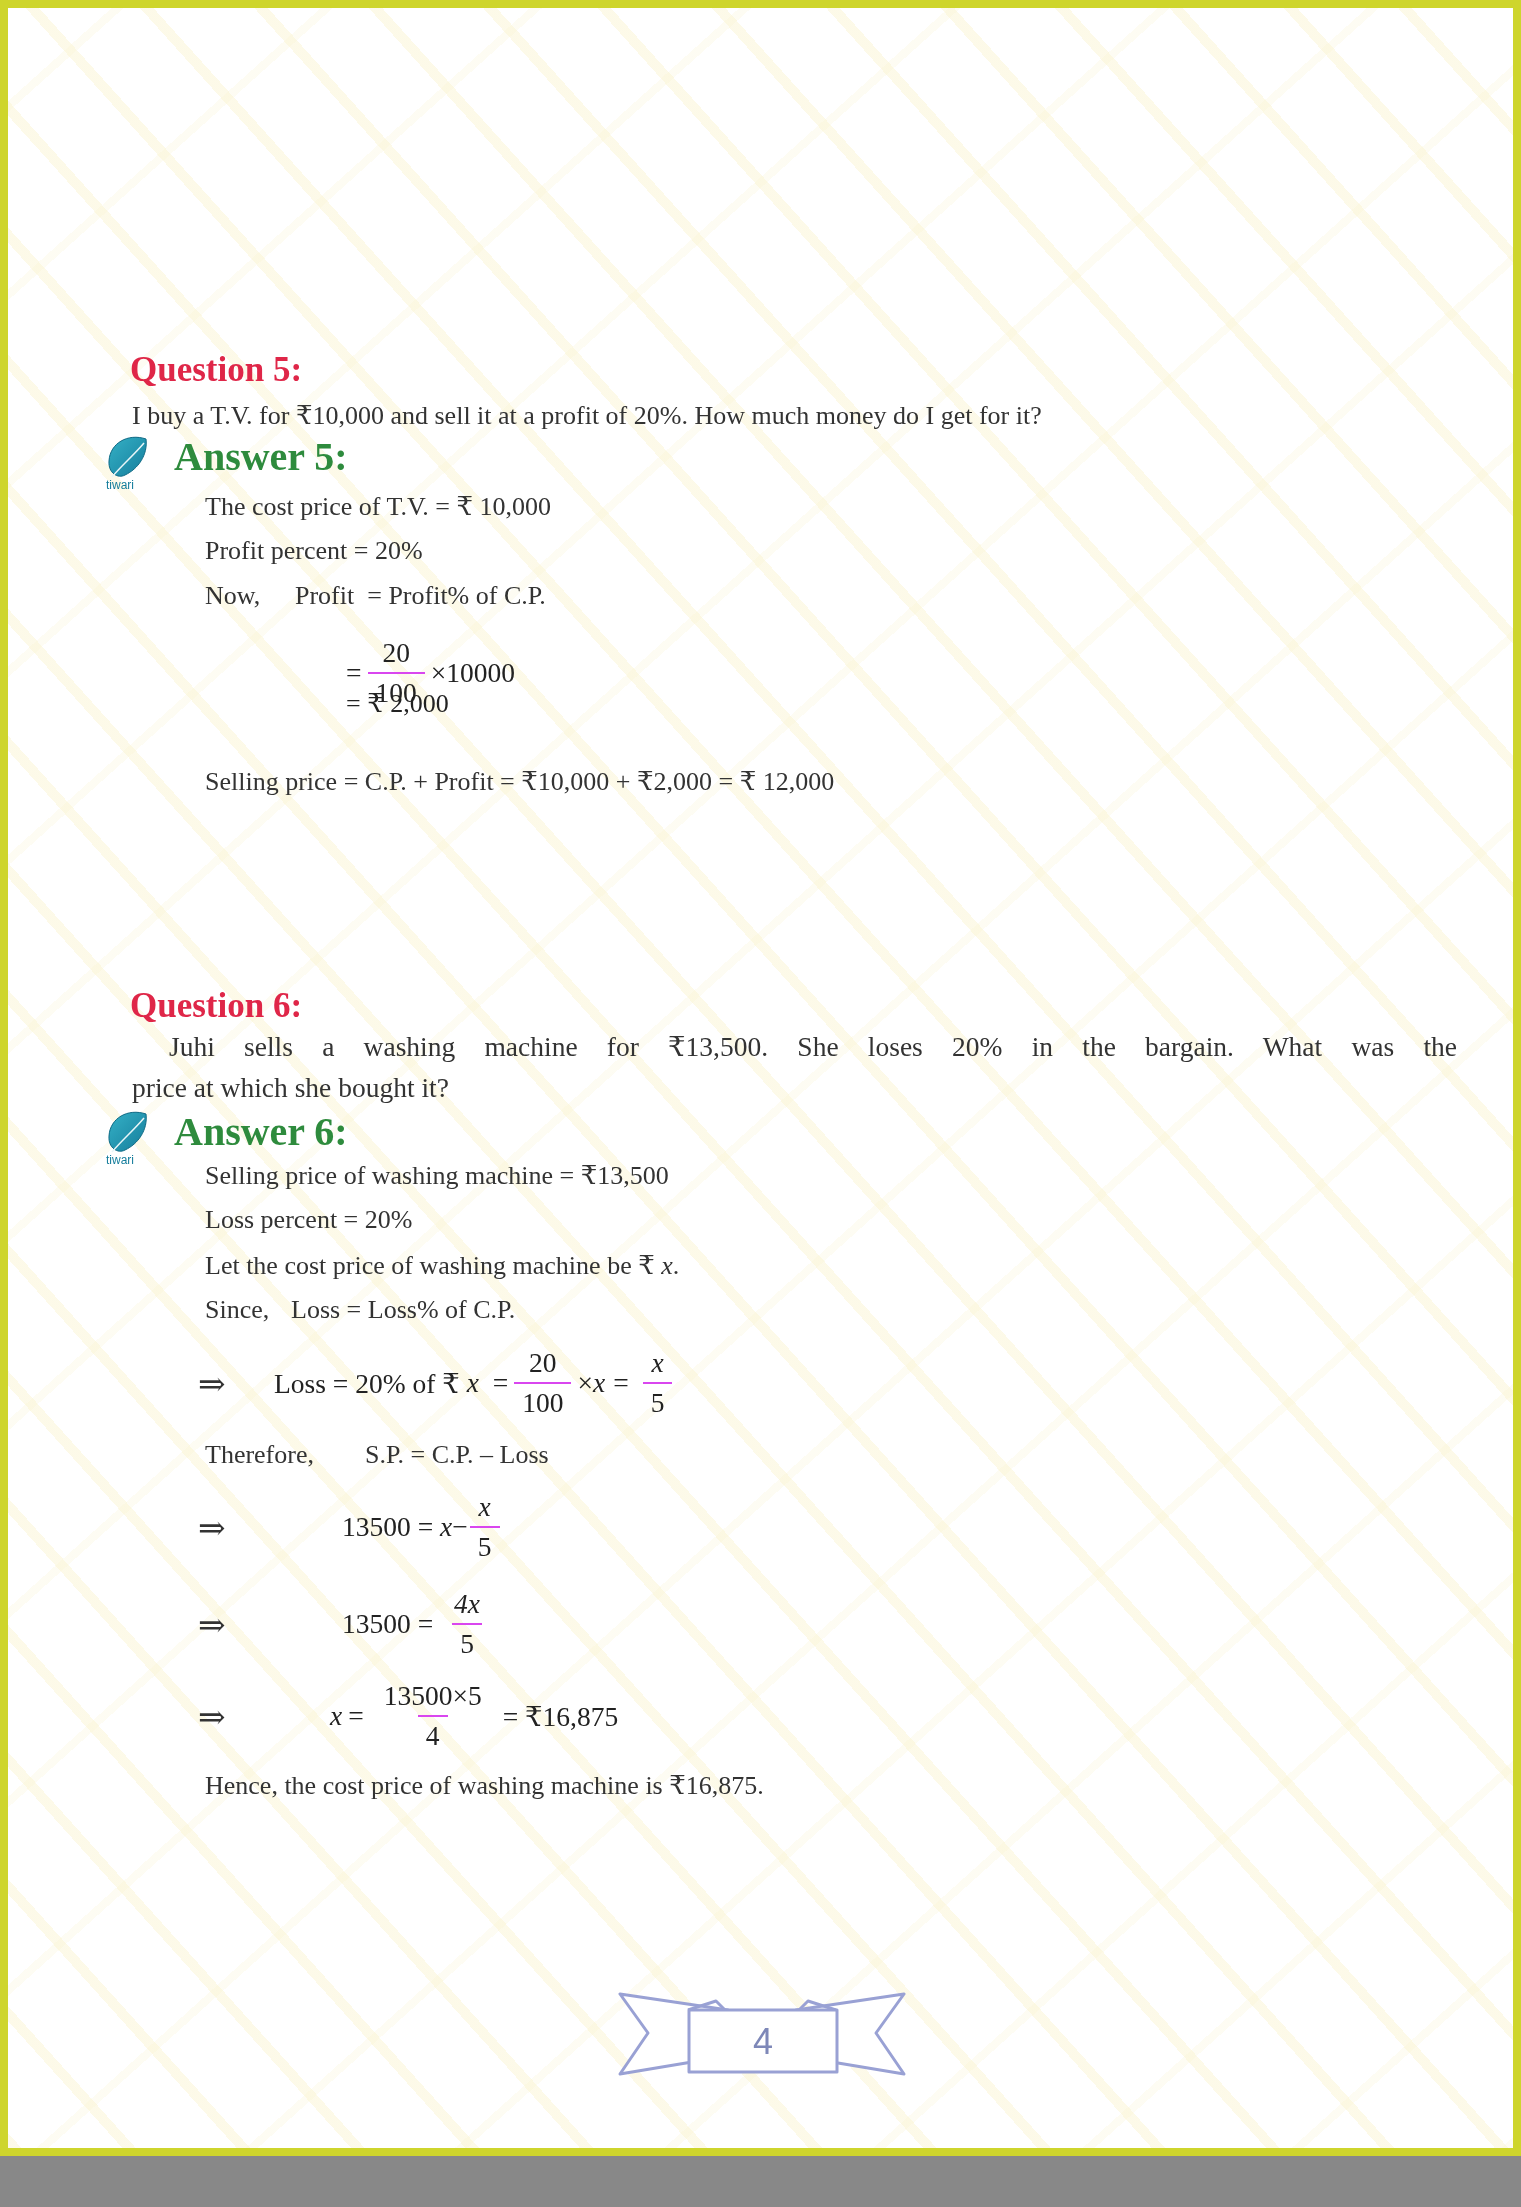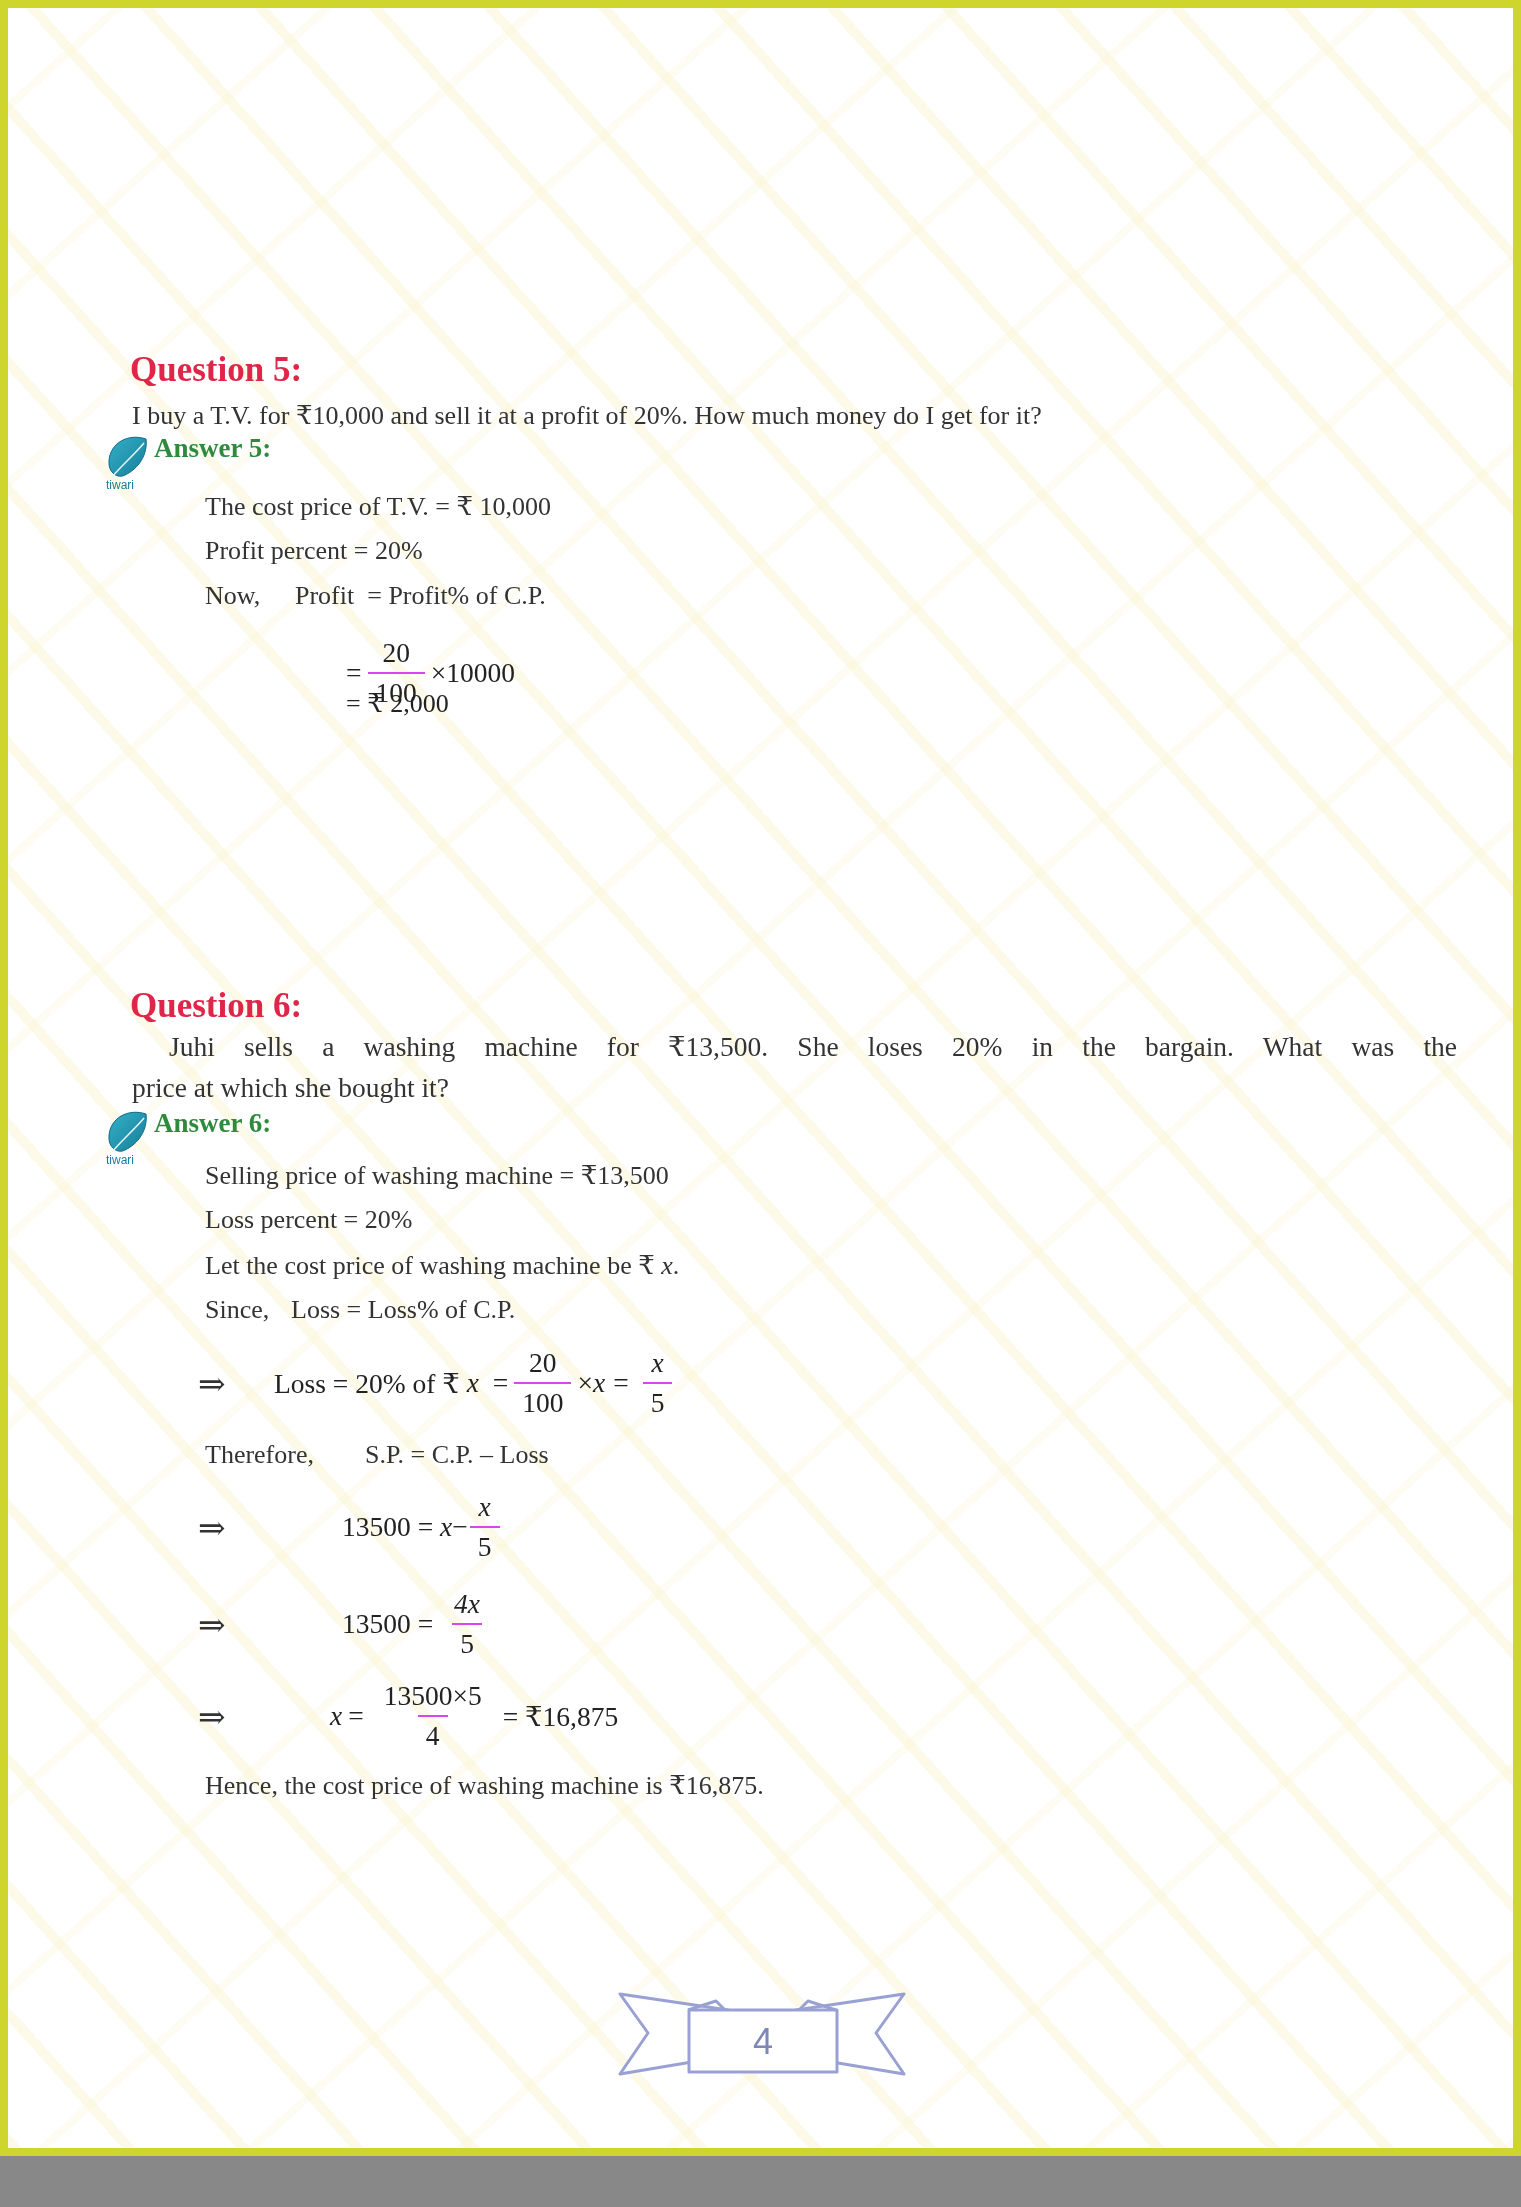--- a/index.html
+++ b/index.html
@@ -23,22 +23,22 @@
   }
   .q-heading {
     position:absolute;
     font-size:35px; font-weight:bold; color:#df2648;
     white-space:nowrap;
   }
   .a-heading-row {
     position:absolute; display:flex; align-items:flex-start;
   }
   .a-heading-text {
-    font-size:27px; font-weight:bold; color:#2e8b3d;
-    white-space:nowrap; margin-left:0;
+    font-size:40px; font-weight:bold; color:#2e8b3d;
+    white-space:nowrap; margin-left:20px;
   }
   .logo { width:52px; height:58px; display:block; }
   .q-text, .body-line {
     position:absolute; font-size:26px; color:#333; white-space:nowrap;
   }
   .q-para { position:absolute; font-size:27.5px; color:#333; }
   .justify-line { text-align:justify; text-align-last:justify;margin-left:37px; }
   .label-now { display:inline-block; width:90px; }
   .label-since { display:inline-block; width:86px; }
   .label-therefore { display:inline-block; width:160px; }
@@ -96,20 +96,21 @@
     <span>=</span>
     <span class="frac">
       <span class="num">20</span>
       <span class="den">100</span>
     </span>
     <span>×10000</span>
   </div>
 
   <div class="body-line" style="left:338px; top:680px; color:#222;">= ₹ 2,000</div>
 
+  <div class="body-line" style="left:197px; top:758px;">Selling price = C.P. + Profit = ₹10,000 + ₹2,000 = ₹ 12,000</div>
 
 
   <div class="q-heading" style="left:122px; top:978px;">Question 6:</div>
 
   <div class="q-para justify-line" style="left:124px; top:1022px; width:1288px;">Juhi sells a washing machine for ₹13,500. She loses 20% in the bargain. What was the</div>
 
   <div class="q-para" style="left:124px; top:1064px;">price at which she bought it?</div>
 
   <div class="a-heading-row" style="left:94px; top:1100px;">
     <svg class="logo" viewBox="0 0 52 58">

